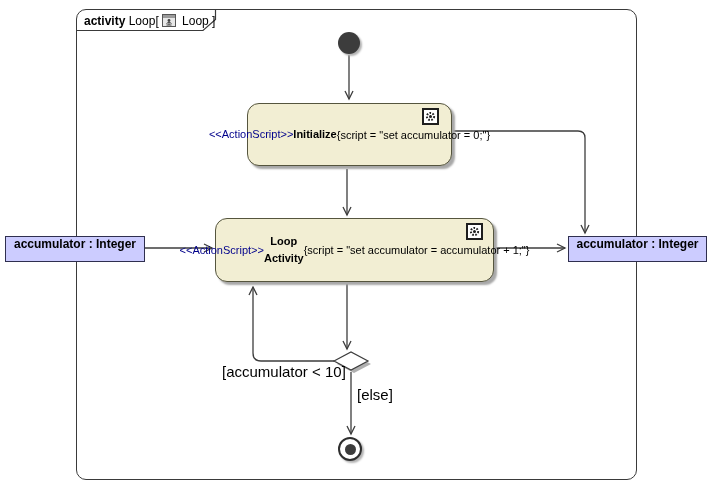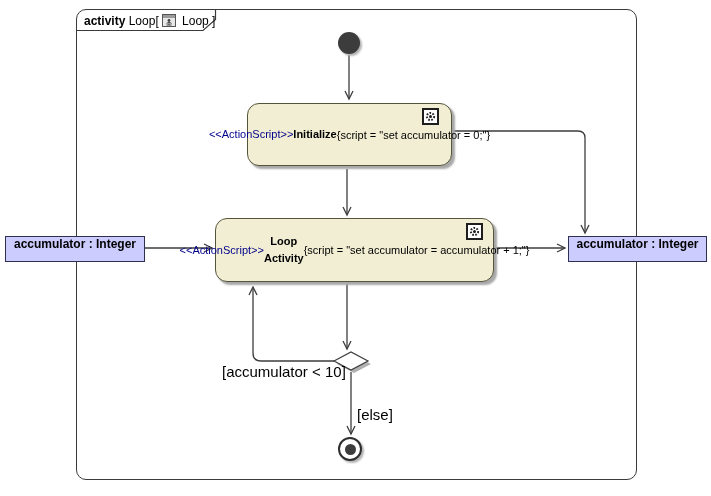--- a/index.html
+++ b/index.html
@@ -122,15 +122,15 @@
   </div>
   <div class="node pin" style="left:568px;top:236px;width:137px;height:24px;" data-interactable="true">
     <span data-interactable="false">accumulator : Integer</span>
   </div>
 
   <div class="node final-outer" style="left:338px;top:437px;" data-interactable="true">
     <div class="final-inner" data-interactable="false"></div>
   </div>
 
   <div class="guard" style="left:222px;top:363px;" data-interactable="true">[accumulator &lt; 10]</div>
-  <div class="guard" style="left:357px;top:386px;margin-top:20px;" data-interactable="true">[else]</div>
+  <div class="guard" style="left:357px;top:386px;" data-interactable="true">[else]</div>
 
 </div>
 
 </body></html>

